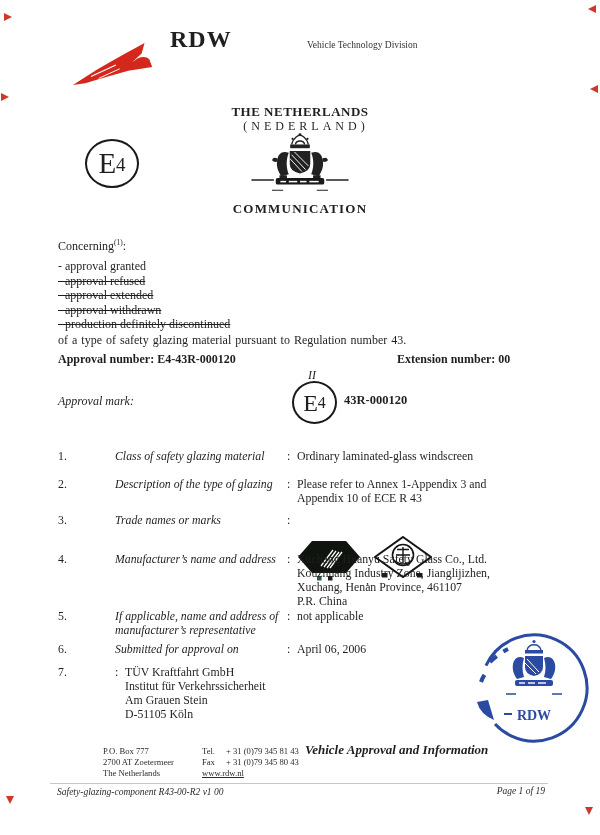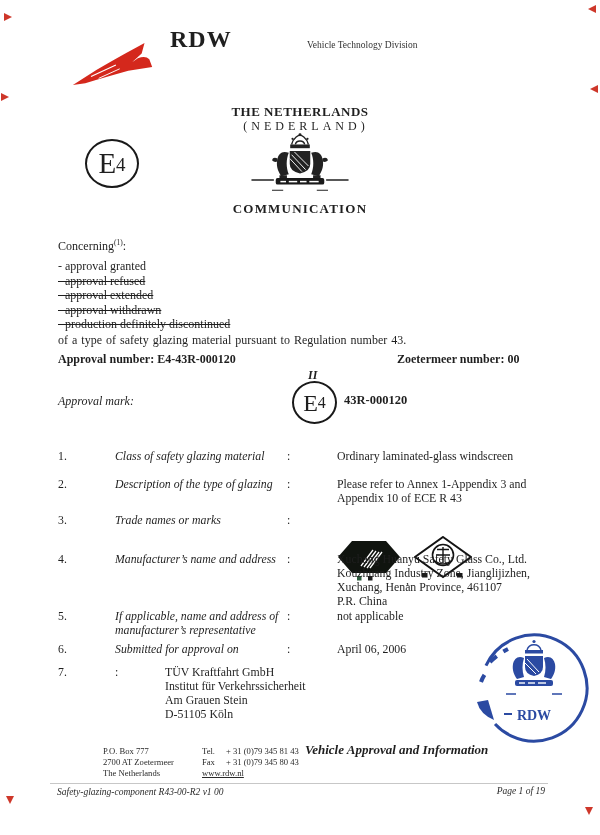--- a/index.html
+++ b/index.html
@@ -28,29 +28,29 @@
   .concerning-label{left:58px;top:238px;font-size:12px;}
   .concerning-label sup{font-size:7.5px;}
   .c-list{left:58px;top:259px;font-size:12px;line-height:14.5px;}
   .struck{text-decoration:line-through;}
   .subject{left:58px;top:333px;font-size:12px;word-spacing:1px;}
 
   
   .appr-number{left:58px;top:352px;font-size:12px;font-weight:bold;}
   .appr-ext{left:397px;top:352px;font-size:12px;font-weight:bold;}
   .mark-label{left:58px;top:394px;font-size:12px;font-style:italic;}
-  .mark-roman{left:308px;top:368px;font-size:12px;font-style:italic;font-weight:bold;}
+  .mark-roman{left:308px;top:368px;font-size:12px;font-style:italic;font-weight:normal;}
   .mark-number{left:344px;top:393px;font-size:12.5px;font-weight:bold;}
 
   
   .row{position:absolute;left:58px;width:492px;display:flex;font-size:11.8px;line-height:14px;}
   .row .no{width:57px;flex:none;}
   .row .lbl{width:172px;flex:none;white-space:pre-line;font-style:italic;}
   .row .col{width:10px;flex:none;}
-  .row .val{flex:1;white-space:pre-line;margin-left:40px;}
+  .row .val{flex:1;white-space:pre-line;}
   .r1{top:449px;} .r2{top:477px;} .r3{top:513px;} .r4{top:552px;}
   .r5{top:609px;} .r6{top:642px;} .r7{top:665px;}
   .marks-wrap{display:flex;align-items:flex-end;gap:5px;margin-top:-5px;}
   .tm-sep{font-size:12px;line-height:10px;}
 
   
   .stamp{left:468px;top:628px;width:128px;height:124px;}
 
   
   .f-address{left:103px;top:746px;font-size:8.6px;line-height:11px;color:#2a2a2a;}
@@ -140,21 +140,21 @@
     <div class="struck">- approval withdrawn</div>
     <div class="struck">- production definitely discontinued</div>
   </div>
   <div class="abs subject">of a type of safety glazing material pursuant to Regulation number 43.</div>
 
   <div class="abs appr-number">
     <span>Approval number:</span>
     <span>E4-43R-000120</span>
   </div>
   <div class="abs appr-ext">
-    <span>Zoetermeer number:</span>
+    <span>Extension number:</span>
     <span>00</span>
   </div>
 
   <div class="abs mark-label">Approval mark:</div>
   <div class="abs mark-roman">II</div>
   <div class="abs e-badge e-badge-mark">
     <span class="e-letter">E</span>
     <span class="e-digit">4</span>
   </div>
   <div class="abs mark-number">43R-000120</div>

